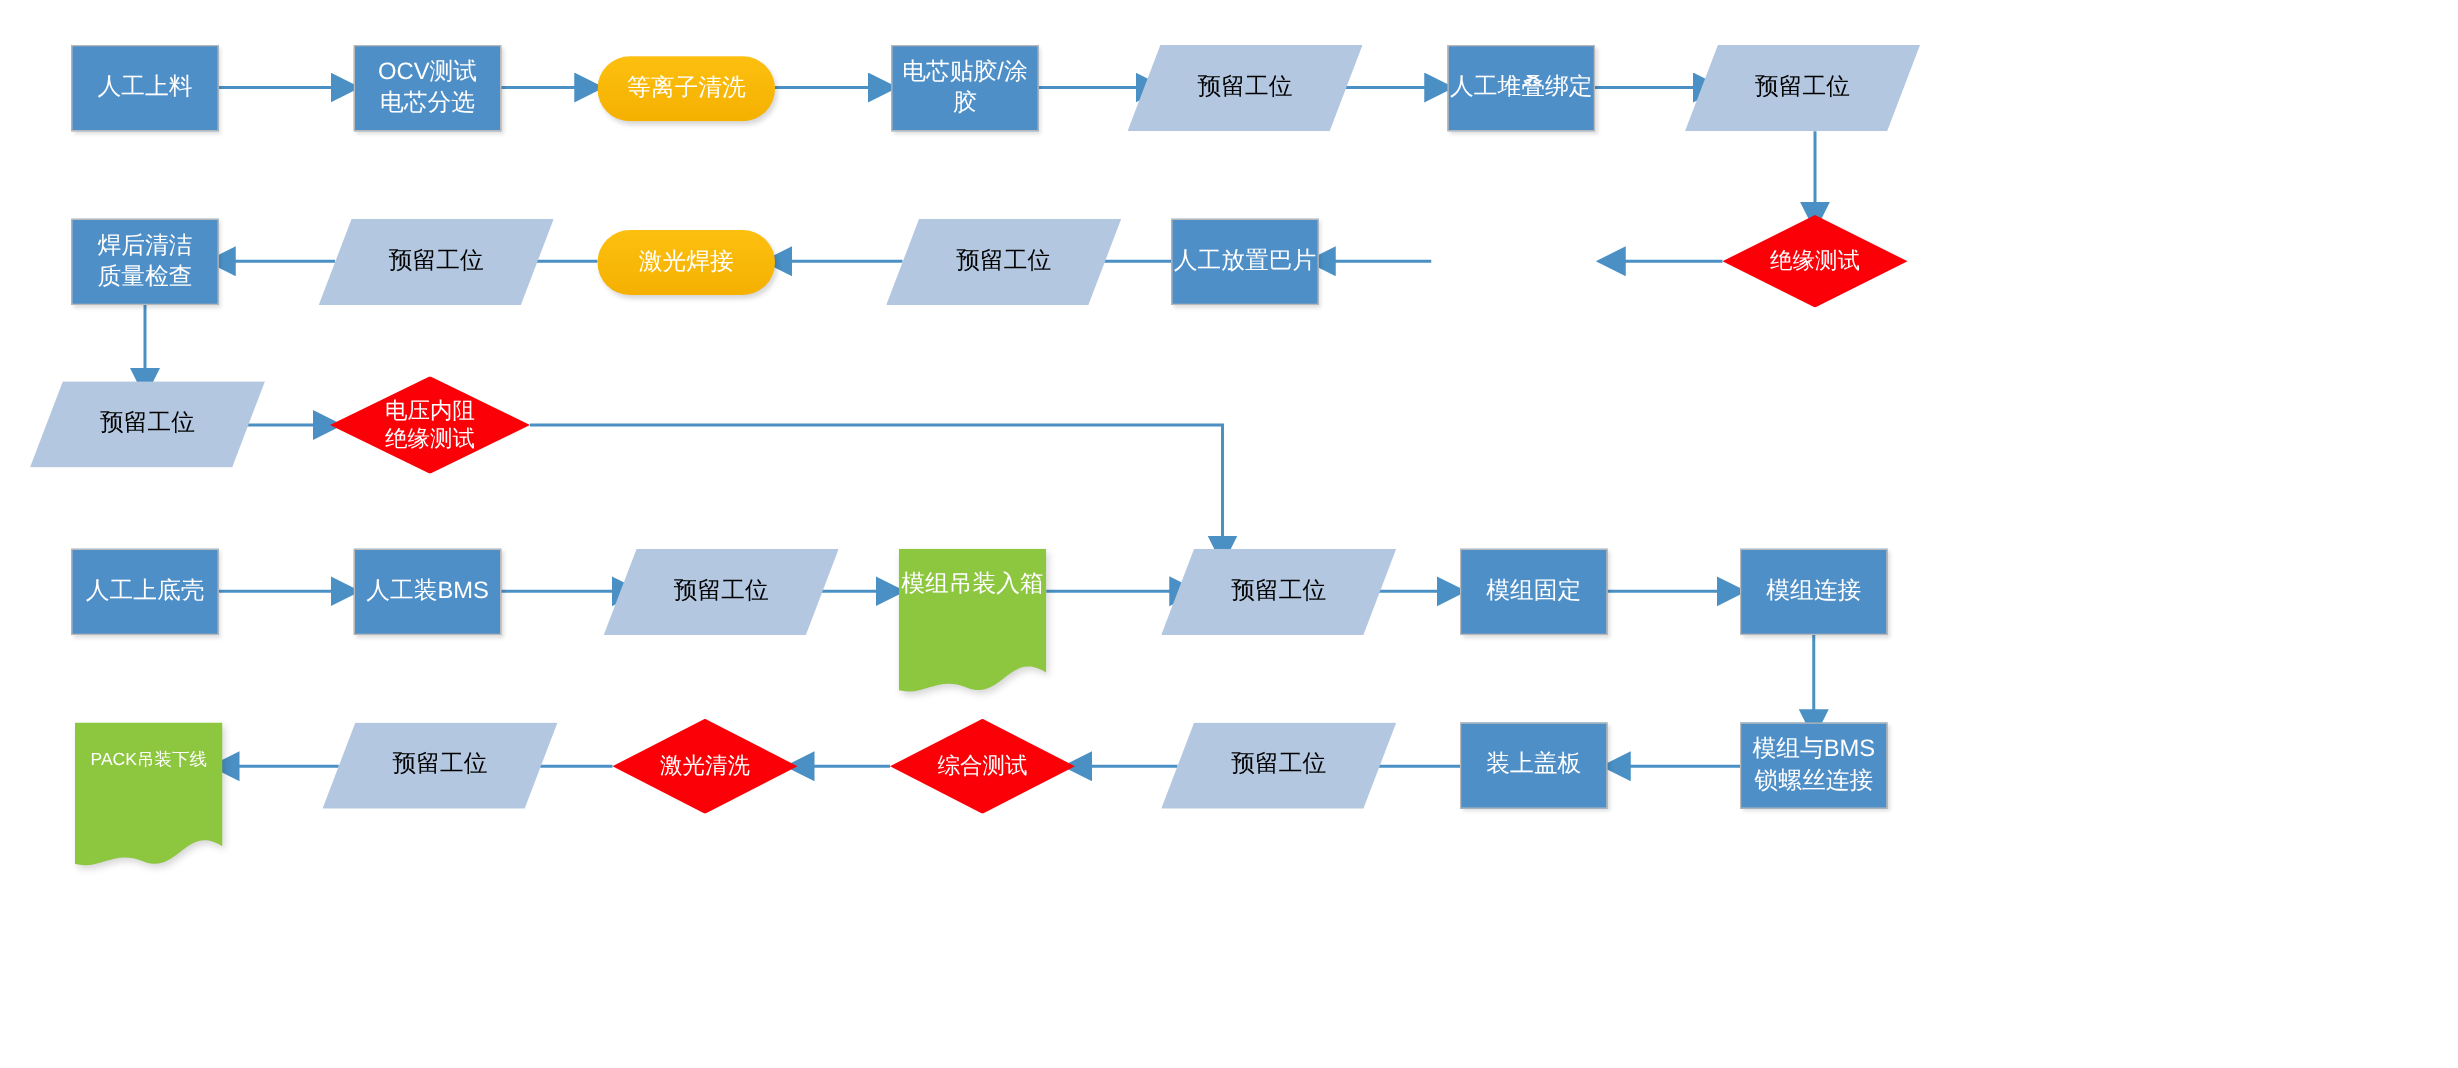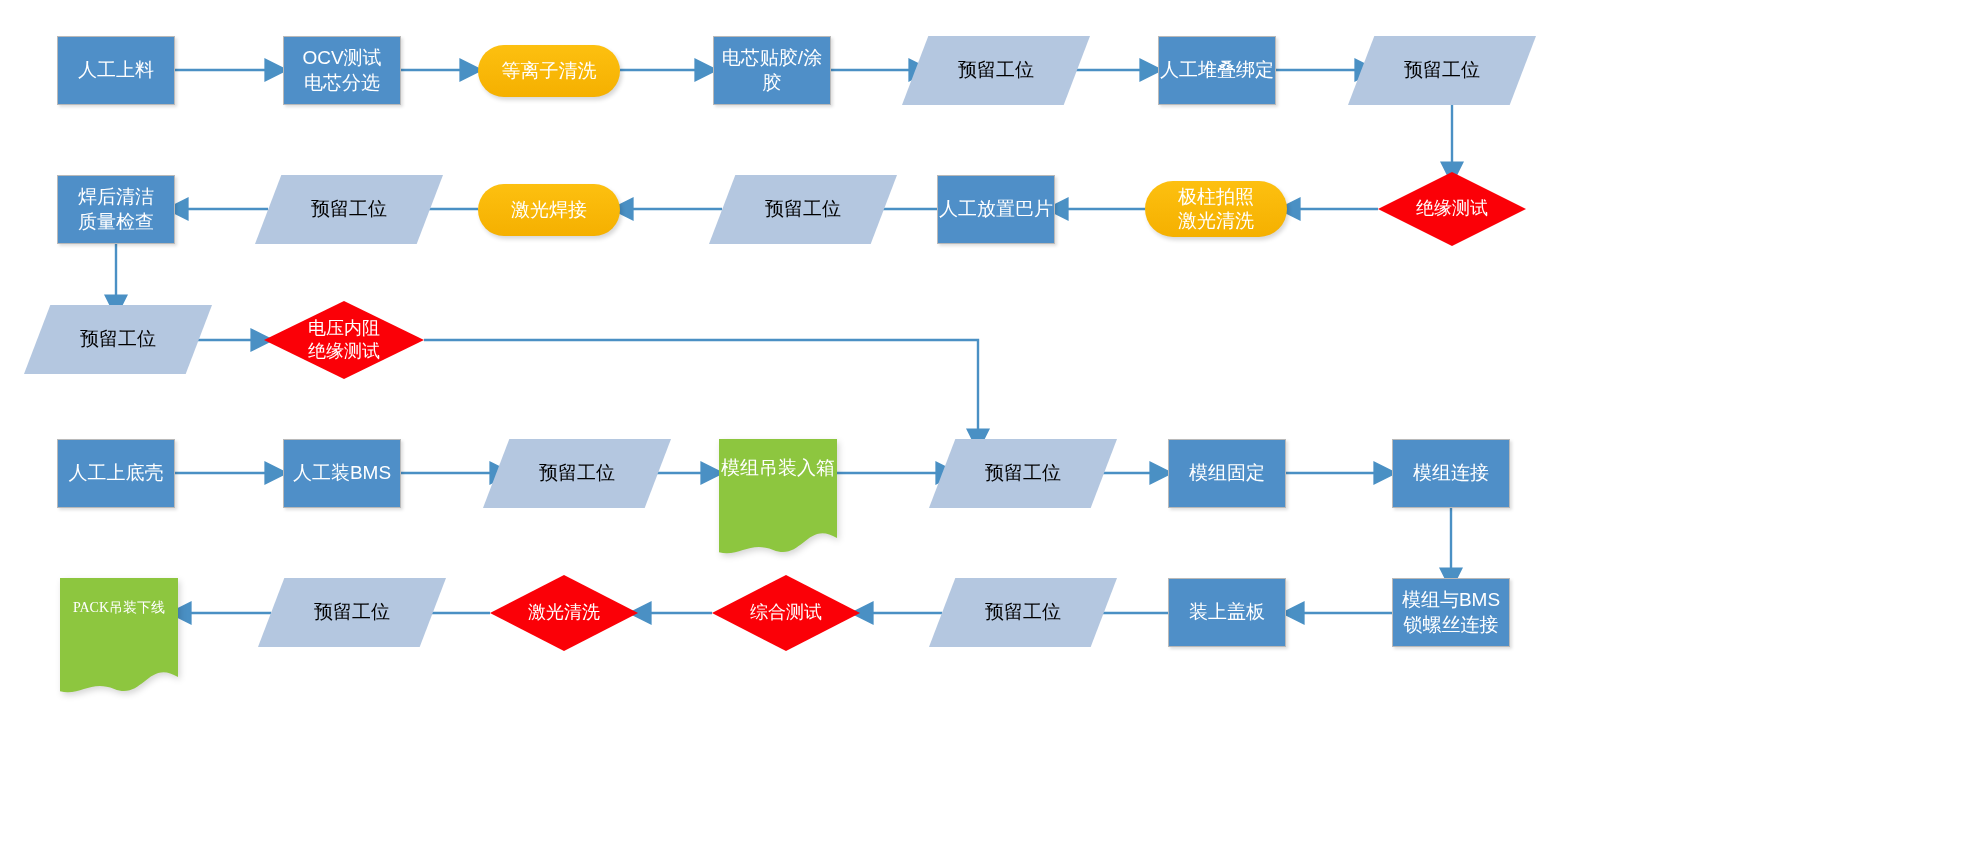--- a/index.html
+++ b/index.html
@@ -13,21 +13,21 @@
     box-shadow:2px 2px 3px rgba(0,0,0,0.13);}
   .n-stadium{background:#f8b500;background-image:linear-gradient(#fdc010,#f5b000);
     border-radius:999px;font-size:19px;box-shadow:2px 3px 4px rgba(0,0,0,0.16);}
   .n-reserved{background:#b4c7e0;font-size:19px;color:#000000;
     clip-path:polygon(14% 0%,100% 0%,86% 100%,0% 100%);
     filter:drop-shadow(2px 3px 3px rgba(0,0,0,0.15));}
   .n-test{background:#fb0007;font-size:18px;
     clip-path:polygon(50% 0%,100% 50%,50% 100%,0% 50%);
     filter:drop-shadow(2px 3px 3px rgba(0,0,0,0.18));}
   .n-doc{background:#8dc63f;background-image:linear-gradient(#92cc44,#85bf38);font-size:19px;
-    filter:drop-shadow(2px 3px 3px rgba(0,0,0,0.16));font-family:Liberation Serif, serif;}
+    filter:drop-shadow(2px 3px 3px rgba(0,0,0,0.16));}
   .n-doc .doclabel{position:relative;z-index:2;padding-bottom:10px;}
   .n-doc{-webkit-mask-image:none;}
   .docshape{position:absolute;inset:0;}
 </style>
 </head>
 <body>
 
 <div id="stage">
 
   <svg id="edges" viewBox="0 0 1966 854" width="1966" height="854">
@@ -86,22 +86,20 @@
 
 <div class="node n-process" style="left: 57px; top: 36px; width: 118px; height: 69px;"><span>人工上料</span></div>
     <div class="node n-process" style="left: 283px; top: 36px; width: 118px; height: 69px;"><span>OCV测试
 电芯分选</span></div>
     <div class="node n-stadium" style="left: 478px; top: 45px; width: 142px; height: 52px;"><span>等离子清洗</span></div>
     <div class="node n-process" style="left: 713px; top: 36px; width: 118px; height: 69px;"><span>电芯贴胶/涂胶</span></div>
     <div class="node n-reserved" style="left: 902px; top: 36px; width: 188px; height: 69px;"><span>预留工位</span></div>
     <div class="node n-process" style="left: 1158px; top: 36px; width: 118px; height: 69px;"><span>人工堆叠绑定</span></div>
     <div class="node n-reserved" style="left: 1348px; top: 36px; width: 188px; height: 69px;"><span>预留工位</span></div>
     <div class="node n-test" style="left: 1378px; top: 172px; width: 148px; height: 74px;"><span style="position: relative; z-index: 2;">绝缘测试</span></div>
-    <div class="node n-stadium" style="left: 1145px; top: 181px; width: 142px; height: 56px;"><span>极柱拍照
-激光清洗</span></div>
     <div class="node n-process" style="left: 937px; top: 175px; width: 118px; height: 69px;"><span>人工放置巴片</span></div>
     <div class="node n-reserved" style="left: 709px; top: 175px; width: 188px; height: 69px;"><span>预留工位</span></div>
     <div class="node n-stadium" style="left: 478px; top: 184px; width: 142px; height: 52px; text-align: right;"><span>激光焊接</span></div>
     <div class="node n-reserved" style="left: 255px; top: 175px; width: 188px; height: 69px;"><span>预留工位</span></div>
     <div class="node n-process" style="left: 57px; top: 175px; width: 118px; height: 69px;"><span>焊后清洁
 质量检查</span></div>
     <div class="node n-reserved" style="left: 24px; top: 305px; width: 188px; height: 69px;"><span>预留工位</span></div>
     <div class="node n-test" style="left: 264px; top: 301px; width: 160px; height: 78px;"><span style="position: relative; z-index: 2;">电压内阻
 绝缘测试</span></div>
     <div class="node n-process" style="left: 57px; top: 439px; width: 118px; height: 69px;"><span>人工上底壳</span></div>

